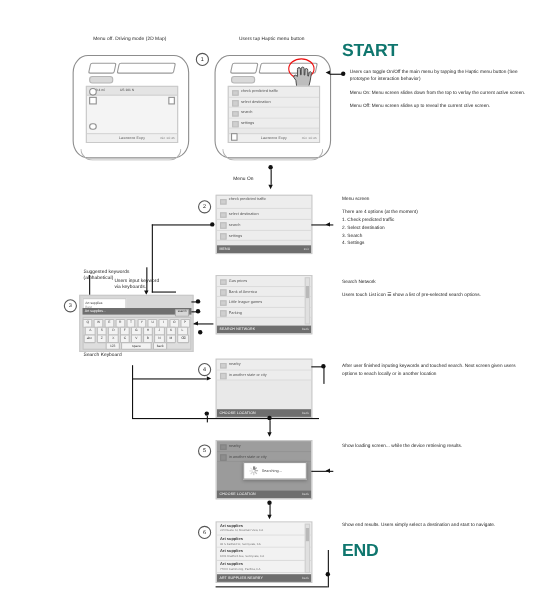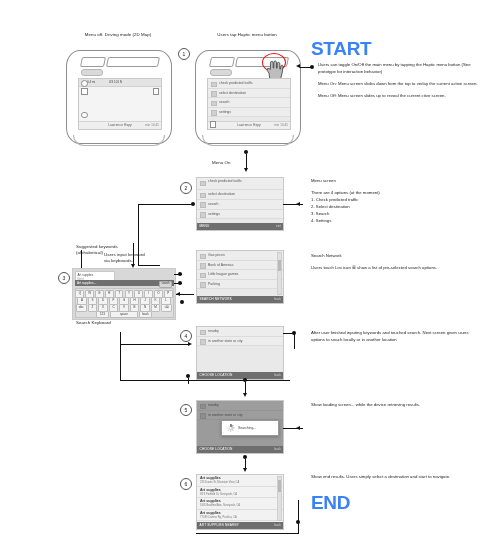--- a/index.html
+++ b/index.html
@@ -1,19 +1,19 @@
 <!DOCTYPE html>
 <html><head>
 <meta charset="utf-8">
 <style>
   html,body{margin:0;padding:0;}
   body{width:501px;height:553px;background:#fff;font-family:"Liberation Sans",sans-serif;color:#1a1a1a;position:relative;overflow:hidden;}
   .stage{position:absolute;left:0;top:0;width:501px;height:553px;}
   .cap{position:absolute;font-size:4.4px;color:#222;line-height:1.45;letter-spacing:.05px;}
-  .big{font-weight:bold;font-size:19px;letter-spacing:-.3px;color:#3b82f6;}
+  .big{font-weight:bold;font-size:16px;letter-spacing:-.3px;color:#0f766e;}
   .ann{position:absolute;font-size:4.3px;line-height:1.62;color:#222;width:165px;}
   .ann p{margin:0 0 5.2px 0;}
   .ann p:last-child{margin-bottom:0;}
   
   .shell{position:absolute;border:1.1px solid #8d8d8d;border-radius:14px/16px;background:#fff;}
   .shell:after{content:"";position:absolute;left:6%;right:6%;bottom:-3px;height:10px;border:1.1px solid #b4b4b4;border-top:none;border-radius:0 0 14px 14px;}
   .vent{position:absolute;border:1px solid #9a9a9a;border-radius:2px;background:#fff;transform:skewX(-12deg);}
   .knob{position:absolute;background:#d9d9d9;border-radius:3px;border:.8px solid #b6b6b6;}
   .scr{position:absolute;background:#e9e9e9;border:.7px solid #c9c9c9;overflow:hidden;}
   .row{position:relative;height:8.6px;border-bottom:.7px solid #dcdcdc;background:#ededed;font-size:3.5px;color:#555;line-height:8.6px;padding-left:11px;white-space:nowrap;overflow:hidden;}

